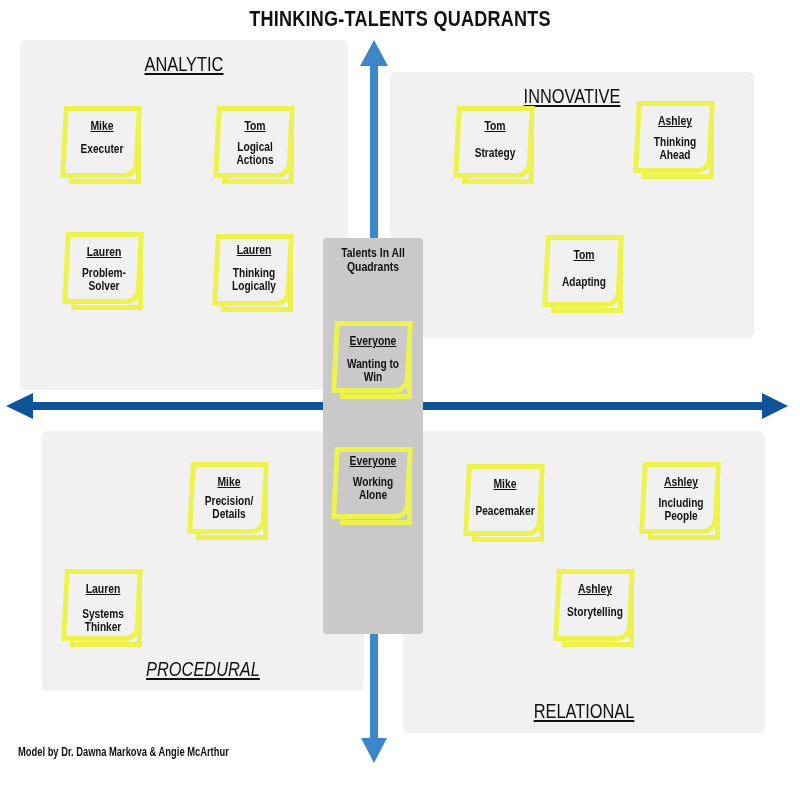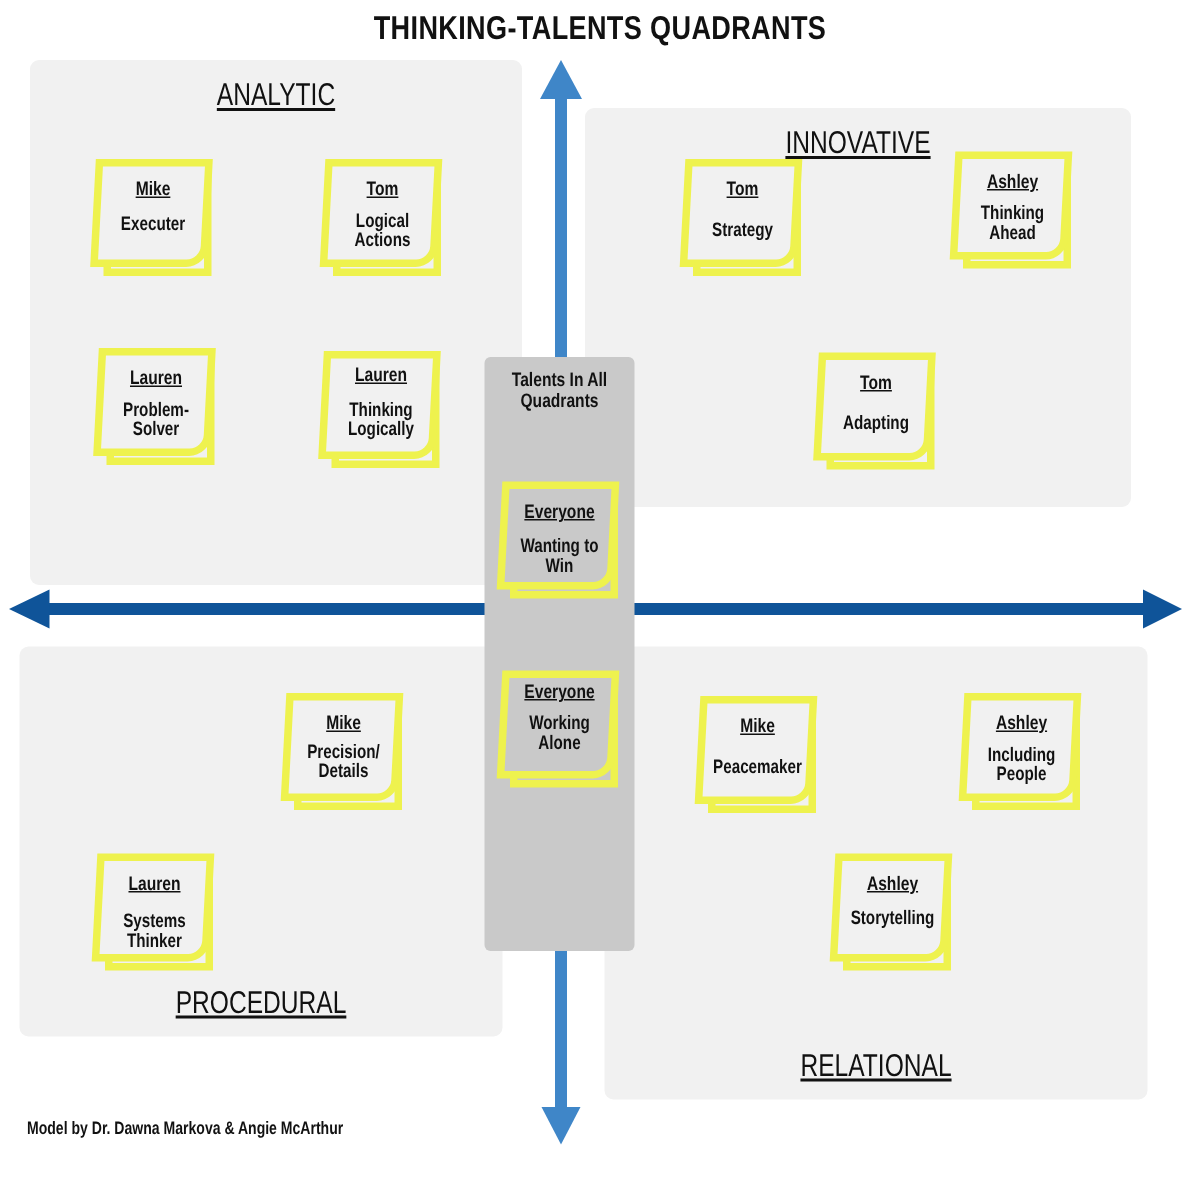--- a/index.html
+++ b/index.html
@@ -33,21 +33,21 @@
 <body>
 
 <div class="title">THINKING-TALENTS QUADRANTS</div>
 
 <div class="quad" style="left:20px;top:40px;width:328px;height:350px;">
   <div class="quad-label" style="top:12px;">ANALYTIC</div>
 </div>
 <div class="quad" style="left:390px;top:40px;width:364px;height:266px;margin-top:32px;">
   <div class="quad-label" style="top:12px;">INNOVATIVE</div>
 </div>
-<div class="quad" style="left:13px;top:431px;width:322px;height:260px;">
+<div class="quad" style="left:42px;top:431px;width:322px;height:260px;font-style:italic;">
   <div class="quad-label" style="bottom:10px;">PROCEDURAL</div>
 </div>
 <div class="quad" style="left:403px;top:431px;width:362px;height:302px;">
   <div class="quad-label" style="bottom:10px;">RELATIONAL</div>
 </div>
 
 <svg class="arrows" width="800" height="789">
   <rect x="370" y="62" width="8" height="178" fill="#3f86c8"></rect>
   <polygon points="374,40 360,66 388,66" fill="#3f86c8"></polygon>
   <rect x="370" y="632" width="8" height="110" fill="#3f86c8"></rect>

